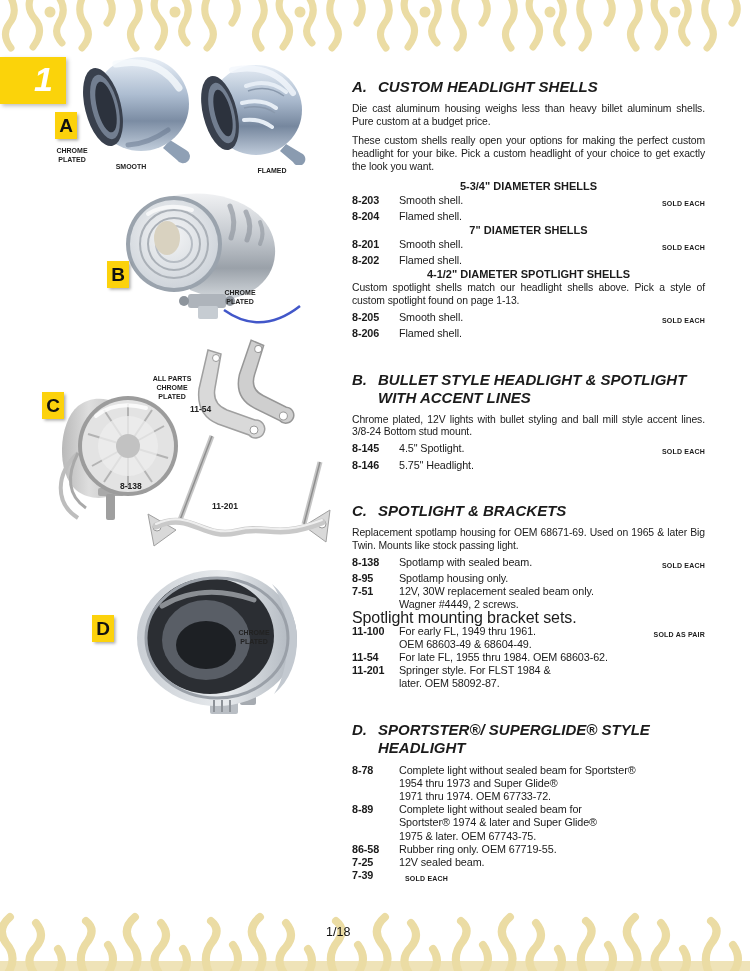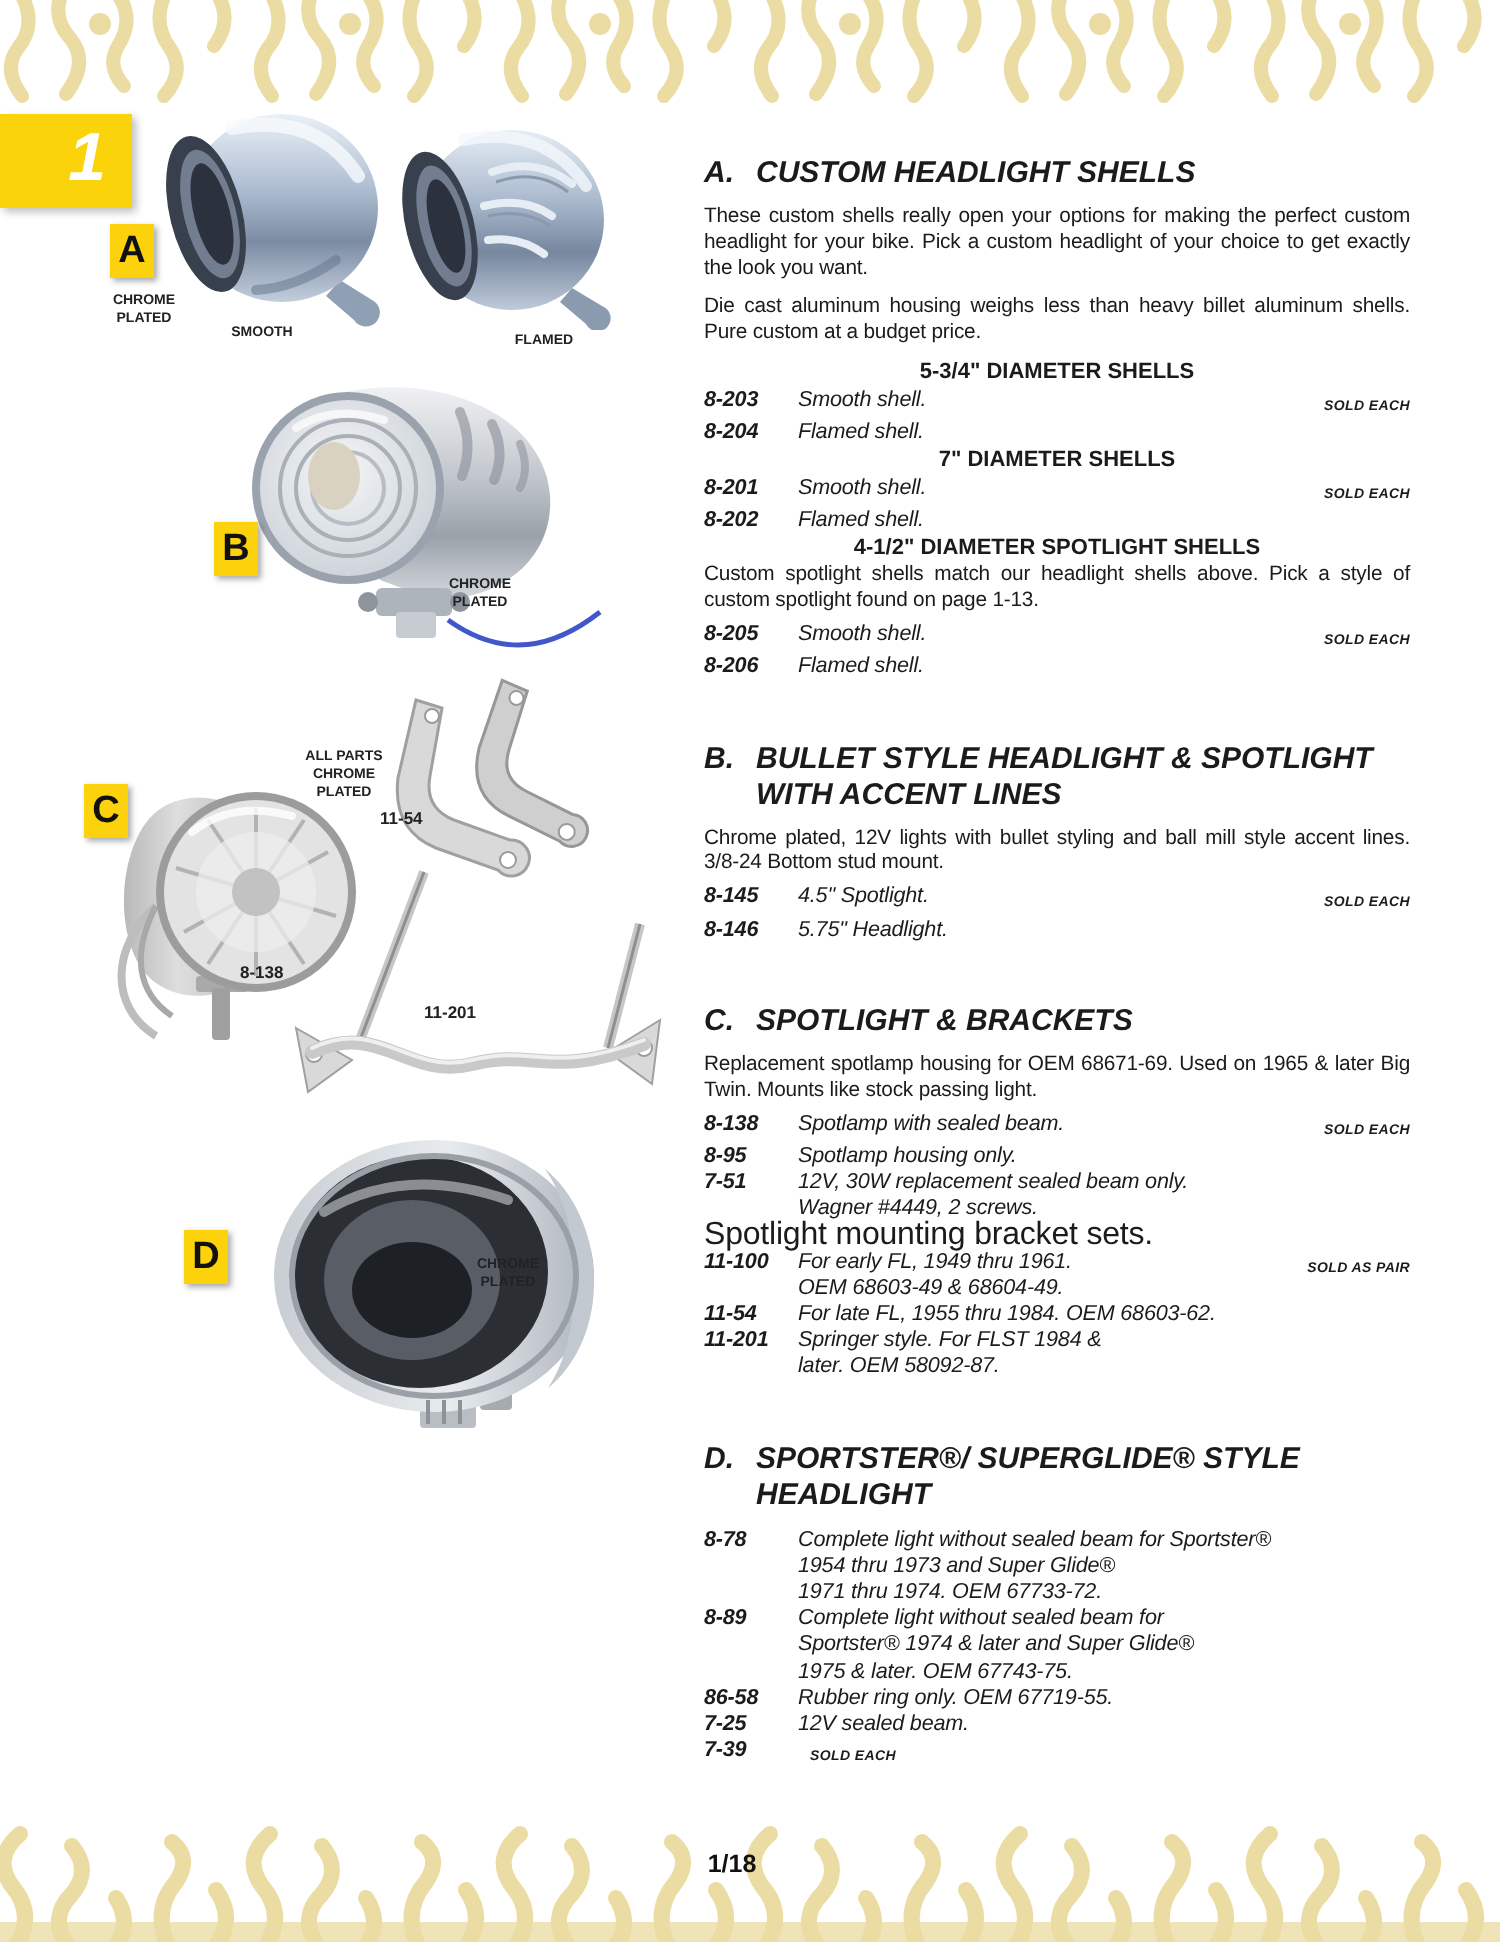--- a/index.html
+++ b/index.html
@@ -38,30 +38,30 @@
 
   
   #text-col { left:352px; top:56px; width:361px; padding-right:8px; }
   .sec-head {
     position:relative; padding-left:26px; font-style:italic; font-weight:bold;
     font-size:15px; line-height:18px; white-space:pre-line; margin:12px 0 7px;
   }
   .sec-head .letter { position:absolute; left:0; }
   .para { font-size:10.4px; line-height:12.9px; text-align:justify; margin:0 0 6px; letter-spacing:-0.1px; }
   .subhead { font-size:11px; font-weight:bold; text-align:center; margin:1px 0 2px; }
-  .item { display:flex; align-items:flex-start; font-size:10.8px; line-height:13.2px; letter-spacing:-0.1px;font-style:italic; }
+  .item { display:flex; align-items:flex-start; font-size:10.8px; line-height:13.2px; letter-spacing:-0.1px; }
   .item .part { width:47px; flex:none; font-weight:bold; }
   .item .desc { flex:1; white-space:pre-line; }
   .item .note { flex:none; font-size:7px; font-weight:bold; margin:3px 0 0 6px; letter-spacing:.2px; white-space:nowrap; }
   .plainline { font-size:16px; line-height:13.2px; letter-spacing:-0.1px; }
 
   
   .page-number {
-    left:326px; top:925px; width:80px; text-align:center;
-    font-weight:bold; font-size:12.5px; color:#111;
+    left:326px; top:925px; width:80px; 
+    font-weight:normal; font-size:12.5px; color:#111;
   }
 </style>
 </head>
 <body>
 
 <svg id="flame-top" class="abs" width="750" height="57" viewBox="0 0 750 57">
   <defs>
     <g id="topmot" fill="none" stroke="#EBDCA4" stroke-width="7" stroke-linecap="round">
       <path d="M10,-4 q9,16 -1,28 q-8,11 2,24"></path>
       <path d="M32,-6 q-7,14 3,25 q10,12 -2,28"></path>
@@ -299,22 +299,22 @@
 </div>
 <div class="abs fig-caption" style="left:226px; top:628px; width:56px;">CHROME
 PLATED</div>
 
 <div id="text-col" class="abs">
 
   <div>
     <div class="sec-head" style="margin-top:4px;">
       <span class="letter">A.</span><span>CUSTOM HEADLIGHT SHELLS</span>
     </div>
+    <p class="para">Die cast aluminum housing weighs less than heavy billet aluminum shells. Pure custom at a budget price.</p>
     <p class="para">These custom shells really open your options for making the perfect custom headlight for your bike. Pick a custom headlight of your choice to get exactly the look you want.</p>
-    <p class="para">Die cast aluminum housing weighs less than heavy billet aluminum shells. Pure custom at a budget price.</p>
     <div class="subhead">5-3/4" DIAMETER SHELLS</div>
     <div class="item">
       <span class="part">8-203</span>
       <span class="desc">Smooth shell.</span>
       <span class="note">SOLD EACH</span>
     </div>
     <div class="item">
       <span class="part">8-204</span>
       <span class="desc">Flamed shell.</span>
     </div>

